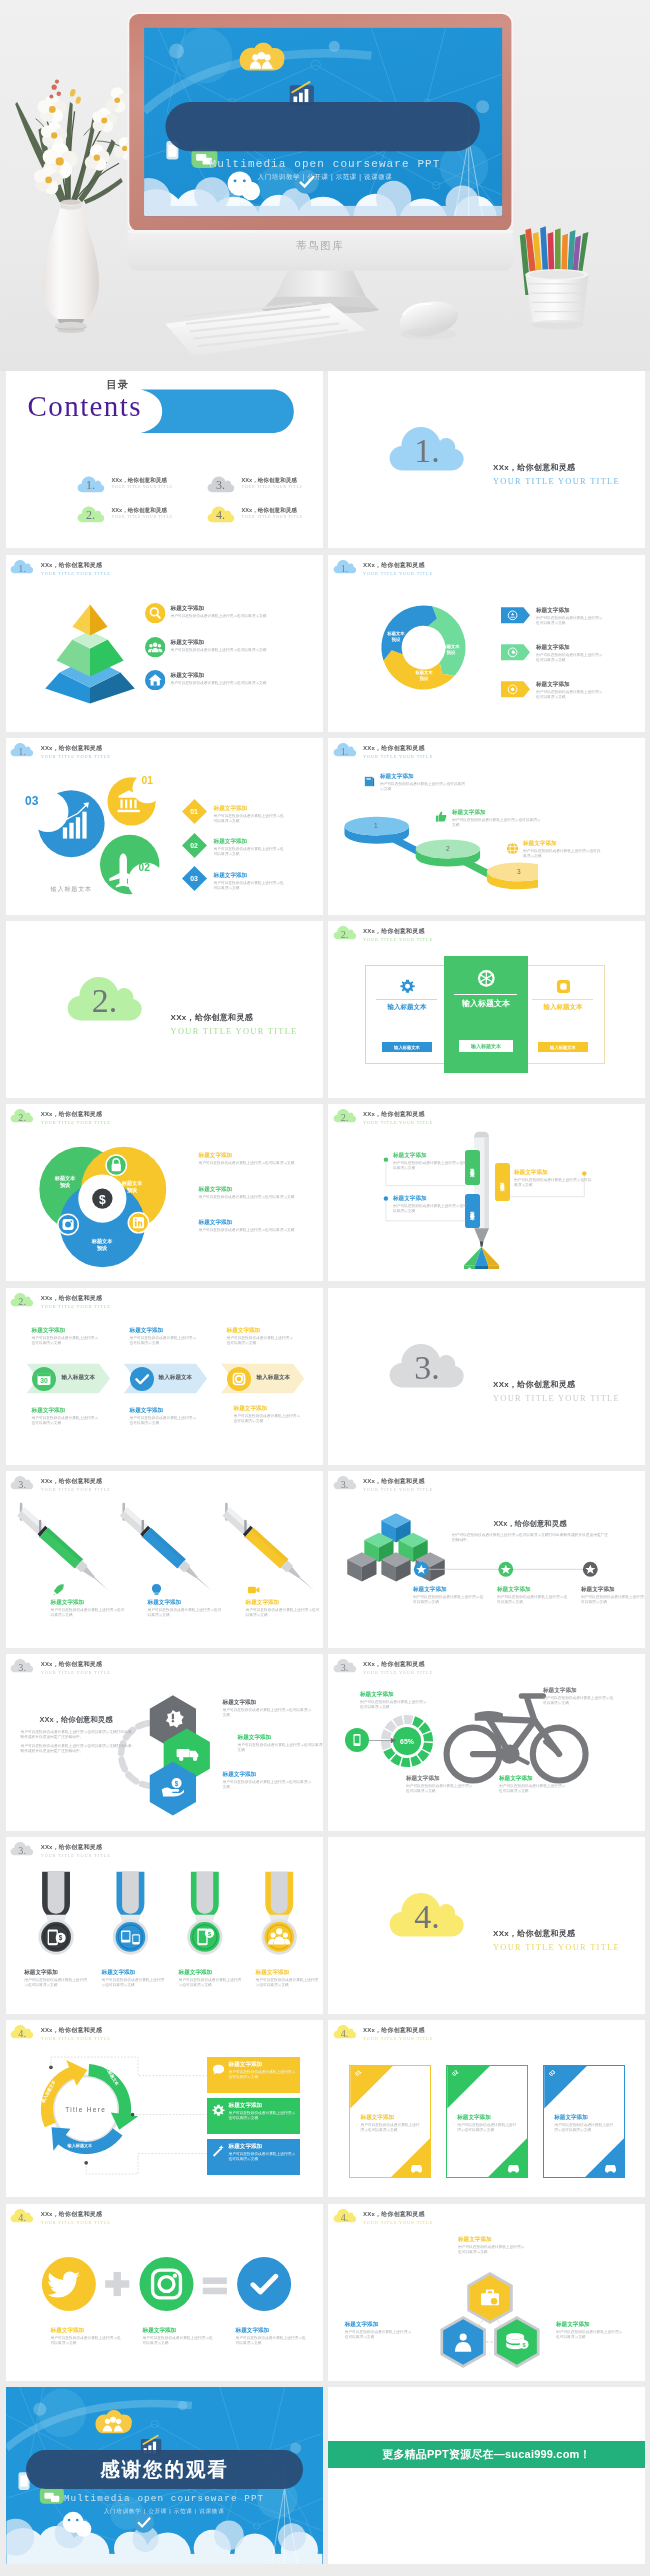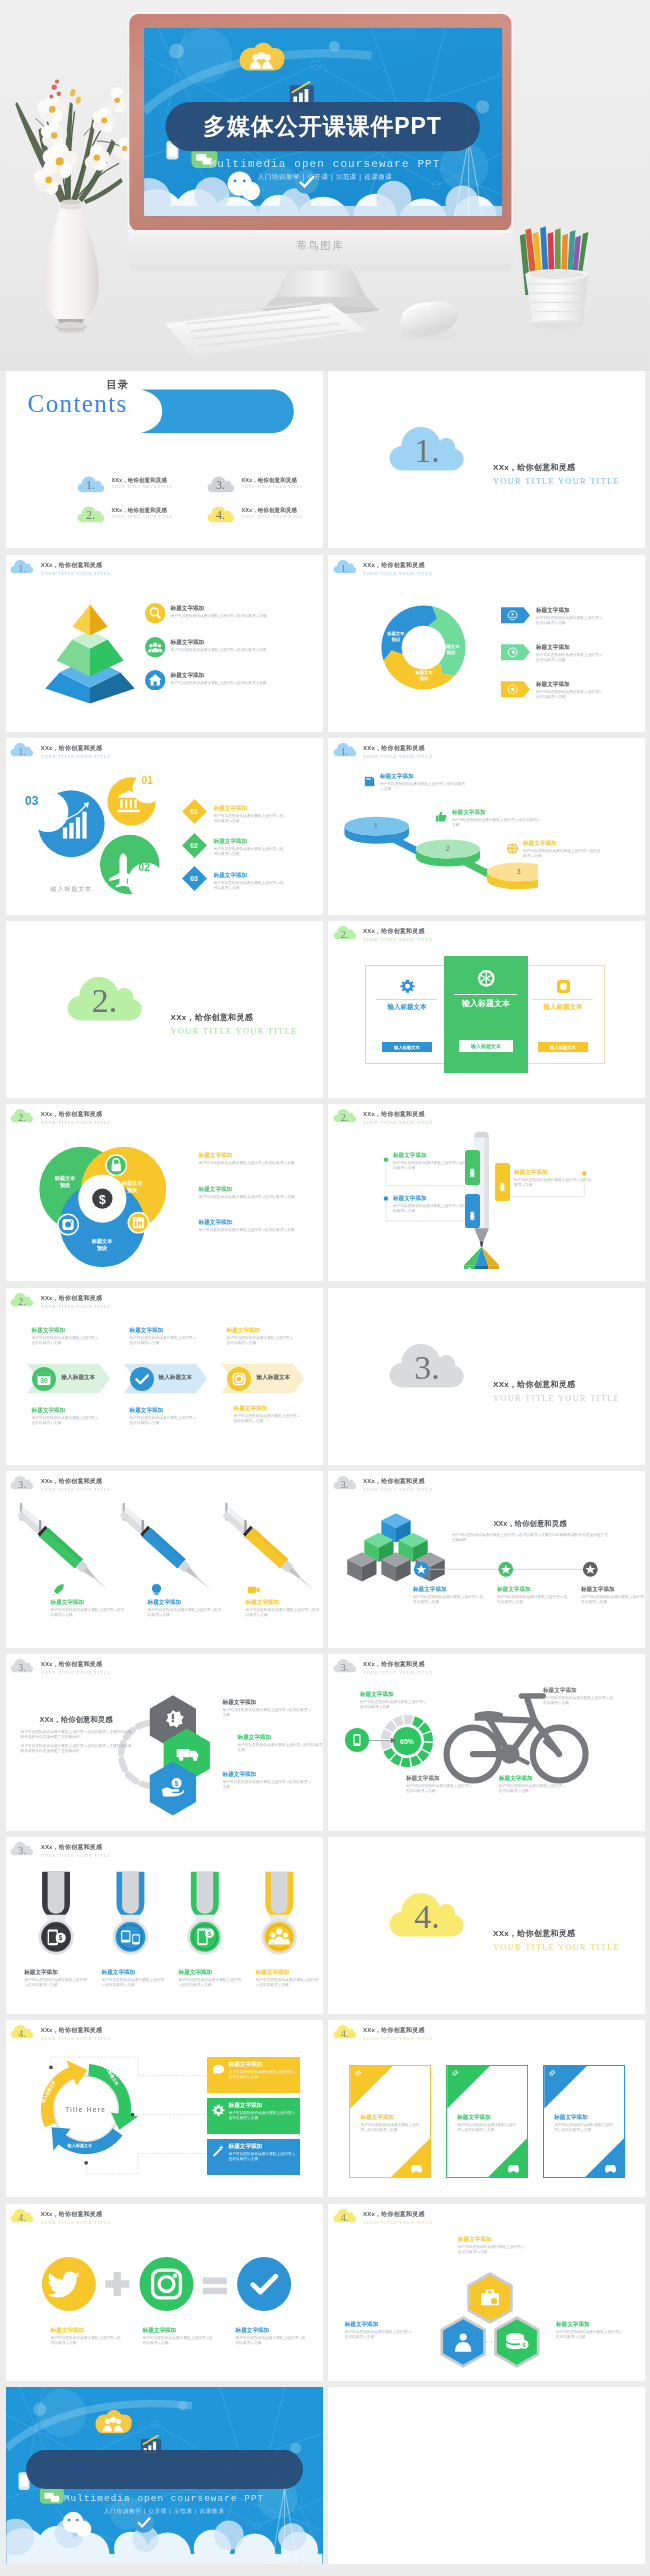--- a/index.html
+++ b/index.html
@@ -345,36 +345,33 @@
         <path d="M569 306 L 632 306"></path>
             <path d="M571 316 L 630 316"></path>
         <path d="M573 326 L 628 326"></path>
             <path d="M575 336 L 626 336"></path>
       </g>
       <ellipse cx="600" cy="296" rx="34" ry="6" fill="#f4f4f4"></ellipse>
       <ellipse cx="600" cy="296" rx="30" ry="4.6" fill="#e6e6e6"></ellipse>
       <ellipse cx="601" cy="350" rx="28" ry="5" fill="#dedede" opacity="0.6"></ellipse>
     </g>
   </svg>
-  <div style="position:absolute;left:165px;top:102px;width:315px;height:49px;display:flex;align-items:center;justify-content:center;">
-    <span style="font-size:23px;font-weight:bold;color:#ffffff;letter-spacing:0.9px;">多媒体公开课课件PPT</span>
-  </div>
   <div style="position:absolute;left:0;top:158px;width:650px;text-align:center;font-family:'Liberation Mono',monospace;font-size:11px;color:#cfe3f2;letter-spacing:1.1px;">Multimedia open courseware PPT</div>
   <div style="position:absolute;left:0;top:173px;width:650px;text-align:center;font-size:6.5px;color:#cfe3f2;letter-spacing:0.6px;">入门培训教学 | 公开课 | 示范课 | 说课微课</div>
 </div>
 
 <div id="grid">
 
 <div class="slide" style="left:5.6px;top:371px">
   <svg width="317" height="178" viewBox="0 0 341 192">
     <path d="M145 20 L 287 20 C 300 20 310 30 310 43.5 C 310 57 300 67 287 67 L 145 67
              C 160 63 168 56 168 43.5 C 168 31 160 24 145 20 Z" fill="#2f9ddb"></path>
   </svg>
   <div style="position:absolute;left:101px;top:7.4px;font-size:10.2px;font-weight:bold;color:#4d4f53;letter-spacing:0.9px;">目录</div>
-  <div style="position:absolute;left:22px;top:18.6px;font-family:'Liberation Serif',serif;font-size:25px;color:#3b82f6;letter-spacing:1.4px;">Contents</div>
+  <div style="position:absolute;left:22px;top:18.6px;font-family:'Liberation Serif',serif;font-size:29px;color:#4c1d95;letter-spacing:1.4px;">Contents</div>
 
   <div style="position:absolute;left:71px;top:102px;">
     <svg width="28" height="22" viewBox="0 0 200 160">
             <path d="M36 140 C17 140 2 126 2 108 C2 91 16 77 33 76 C33 48 56 26 84 26 C108 26 128 42 134 63 C139 57 147 54 155 56 C168 59 176 71 174 84 C188 87 198 99 196 113 C194 128 182 140 167 140 Z" fill="#9ed3f6"></path>
           </svg>
     <div style="position:absolute;left:0;top:0;width:28px;height:22px;display:flex;align-items:center;justify-content:center;padding-top:2.8px;box-sizing:border-box;font-family:'Liberation Serif',serif;font-size:12px;color:#73757a;">1.</div>
     <div style="position:absolute;left:35px;top:3.7px;font-size:5.6px;font-weight:bold;color:#5d5f63;white-space:nowrap;">XXx，给你创意和灵感</div>
     <div style="position:absolute;left:35px;top:12px;font-family:'Liberation Serif',serif;font-size:3.9px;color:#c4c6ca;letter-spacing:0.7px;white-space:nowrap;">YOUR  TITLE YOUR TITLE</div>
   </div>
 
@@ -1663,23 +1660,29 @@
         <path d="M142 146 L 146.4 150.4 L 155 141" stroke="#ffffff" stroke-width="2.3" fill="none"></path>
       </g>
       <g stroke="#ffffff" stroke-width="0.9" opacity="0.5" fill="none">
         <path d="M300 192 L 300 80"></path>
               <path d="M300 108 L 286 192"></path>
               <path d="M300 108 L 314 192"></path>
       </g>
     </g>
   </svg>
   <div style="position:absolute;left:20.4px;top:63px;width:277px;height:39px;background:#2a4a73;opacity:0.93;border-radius:19.5px;"></div>
+  <div style="position:absolute;left:20.4px;top:63px;width:277px;height:39px;display:flex;align-items:center;justify-content:center;">
+    <span style="font-size:19.5px;font-weight:bold;color:#fff;letter-spacing:1.9px;">感谢您的观看</span>
+  </div>
   <div style="position:absolute;left:0;top:106px;width:317px;text-align:center;font-family:'Liberation Mono',monospace;font-size:9.3px;color:#cfe3f2;letter-spacing:1.1px;">Multimedia open courseware PPT</div>
   <div style="position:absolute;left:0;top:121px;width:317px;text-align:center;font-size:5.6px;color:#cfe3f2;letter-spacing:0.7px;">入门培训教学 | 公开课 | 示范课 | 说课微课</div>
 </div>
 
 <div class="slide" style="left:328px;top:2387px">
+  <div style="position:absolute;left:0px;top:54px;width:317px;height:27px;background:#22b07d;display:flex;align-items:center;justify-content:center;">
+    <span style="font-size:11px;font-weight:bold;color:#fff;letter-spacing:0.2px;">更多精品PPT资源尽在—sucai999.com！</span>
+  </div>
 </div>
 
 </div>
 
 </div>
 
 
 </body></html>

